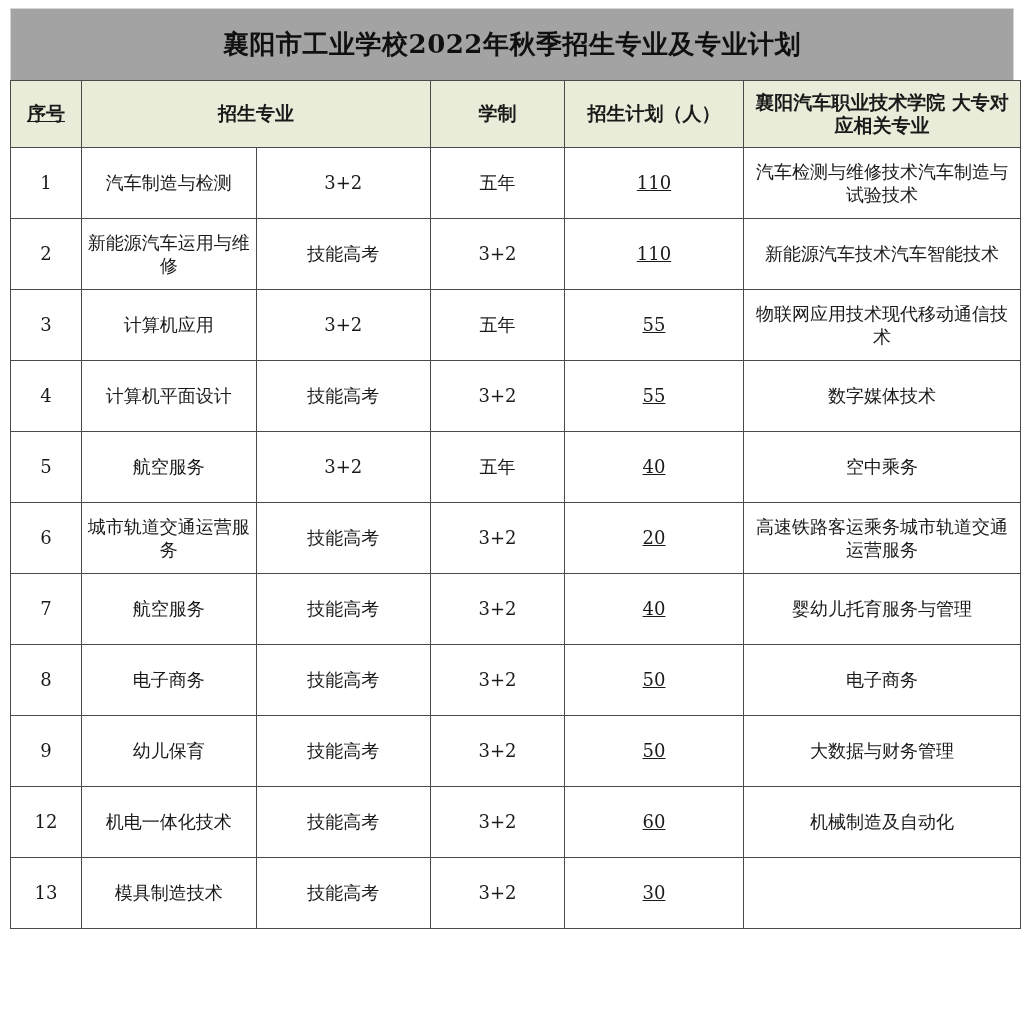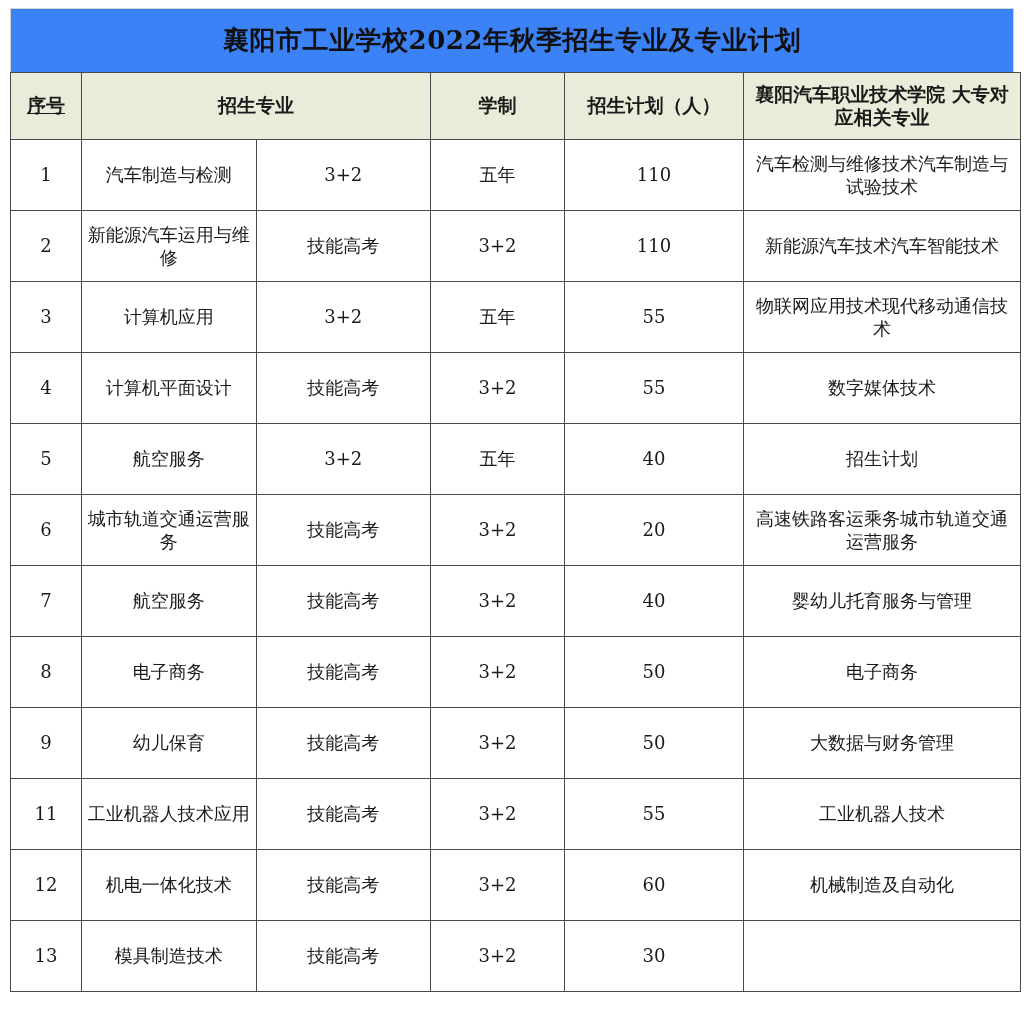--- a/index.html
+++ b/index.html
@@ -17,24 +17,24 @@
   .page {
     position: relative;
     width: 1024px;
     height: 1012px;
     box-sizing: border-box;
     padding: 0;
   }
   .title-band {
     box-sizing: border-box;
     margin: 8px 10px 0 10px;
-    height: 64px;
+    height: 72px;
     border: 1px solid #d5d5d5;
     border-bottom: none;
-    background: #3b82f6;
+    background: #a3a3a3;
     display: flex;
     align-items: center;
     justify-content: center;
   }
   .title-text {
     font-family: "DejaVu Serif", "Liberation Serif", serif;
     font-size: 26px;
     font-weight: bold;
     letter-spacing: 0.5px;
     color: #101010;
@@ -67,21 +67,21 @@
     font-size: 18px;
     height: 66px;
     line-height: 1.3;
     background: #ffffff;
     font-weight: normal;
   }
   td.c-idx   { width: 62px;  font-size: 17px; }
   td.c-major { width: 190px; }
   td.c-type  { width: 150px; }
   td.c-len   { width: 125px; }
-  td.c-quota { width: 170px; font-size: 17px; }
+  td.c-quota { width: 170px; font-size: 17px; text-decoration: underline; }
   td.c-rel   { width: 268px; }
   th.h-idx   { width: 62px; text-decoration: underline; }
   th.h-major { width: 340px; }
   th.h-len   { width: 125px; }
   th.h-quota { width: 170px; }
   th.h-rel   { width: 268px; }
 </style>
 </head>
 <body>
 
@@ -136,21 +136,21 @@
           <td class="c-len">3+2</td>
           <td class="c-quota">55</td>
           <td class="c-rel"><span class="multi">数字媒体技术</span></td>
         </tr>
         <tr>
           <td class="c-idx">5</td>
           <td class="c-major">航空服务</td>
           <td class="c-type">3+2</td>
           <td class="c-len">五年</td>
           <td class="c-quota">40</td>
-          <td class="c-rel"><span class="multi">招生计划</span></td>
+          <td class="c-rel"><span class="multi">空中乘务</span></td>
         </tr>
         <tr>
           <td class="c-idx">6</td>
           <td class="c-major">城市轨道交通运营服务</td>
           <td class="c-type">技能高考</td>
           <td class="c-len">3+2</td>
           <td class="c-quota">20</td>
           <td class="c-rel"><span class="multi">高速铁路客运乘务</span><span class="multi">城市轨道交通运营服务</span></td>
         </tr>
         <tr>
@@ -171,28 +171,20 @@
         </tr>
         <tr>
           <td class="c-idx">9</td>
           <td class="c-major">幼儿保育</td>
           <td class="c-type">技能高考</td>
           <td class="c-len">3+2</td>
           <td class="c-quota">50</td>
           <td class="c-rel"><span class="multi">大数据与财务管理</span></td>
         </tr>
         <tr>
-          <td class="c-idx">11</td>
-          <td class="c-major">工业机器人技术应用</td>
-          <td class="c-type">技能高考</td>
-          <td class="c-len">3+2</td>
-          <td class="c-quota">55</td>
-          <td class="c-rel"><span class="multi">工业机器人技术</span></td>
-        </tr>
-        <tr>
           <td class="c-idx">12</td>
           <td class="c-major">机电一体化技术</td>
           <td class="c-type">技能高考</td>
           <td class="c-len">3+2</td>
           <td class="c-quota">60</td>
           <td class="c-rel"><span class="multi">机械制造及自动化</span></td>
         </tr>
         <tr>
           <td class="c-idx">13</td>
           <td class="c-major">模具制造技术</td>

